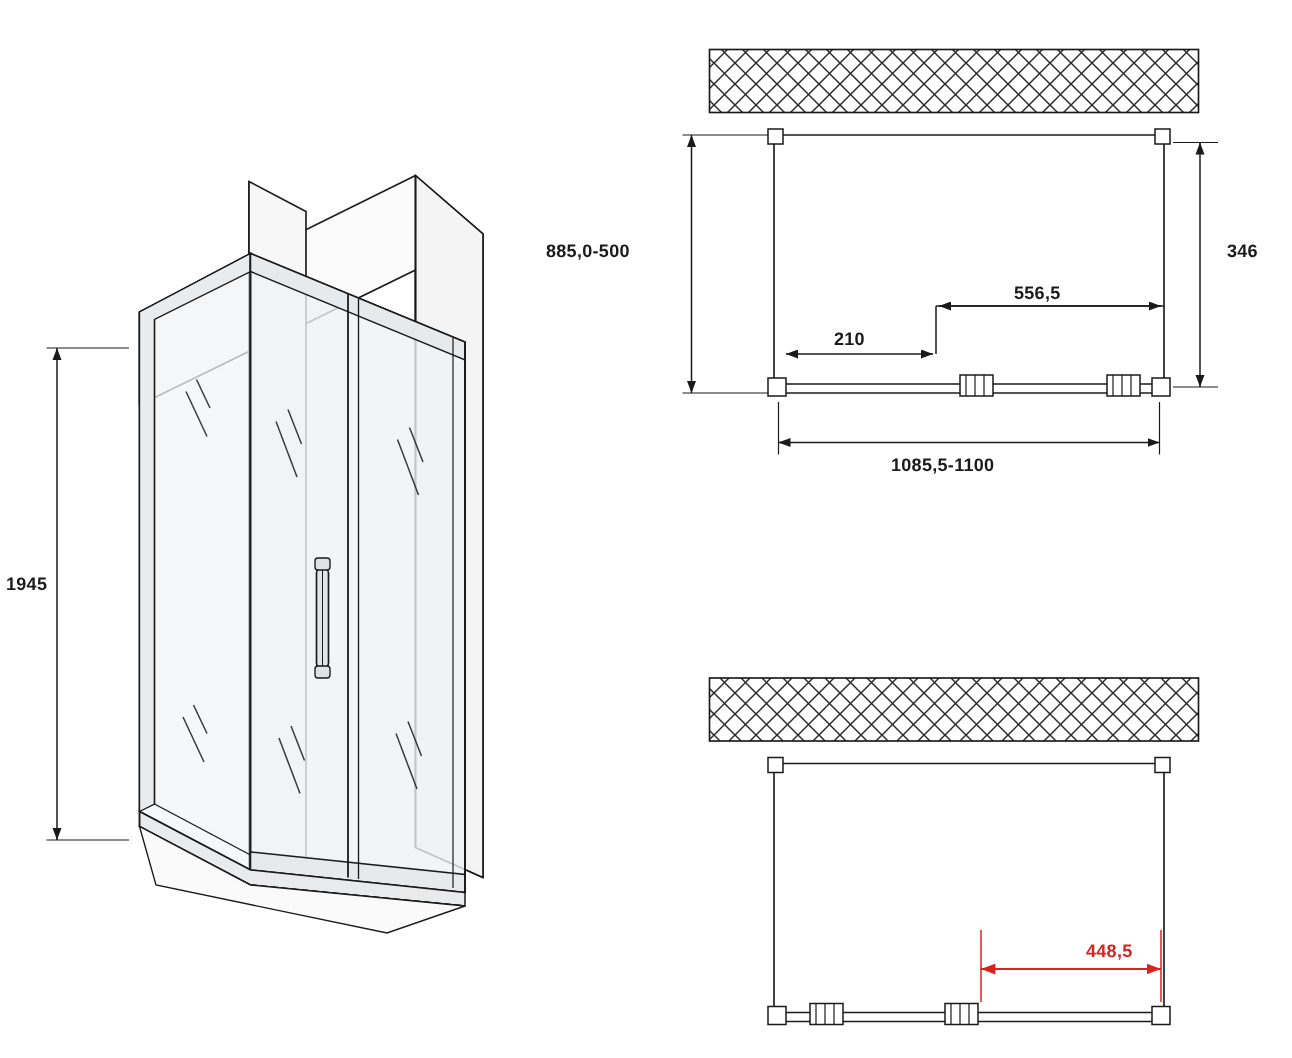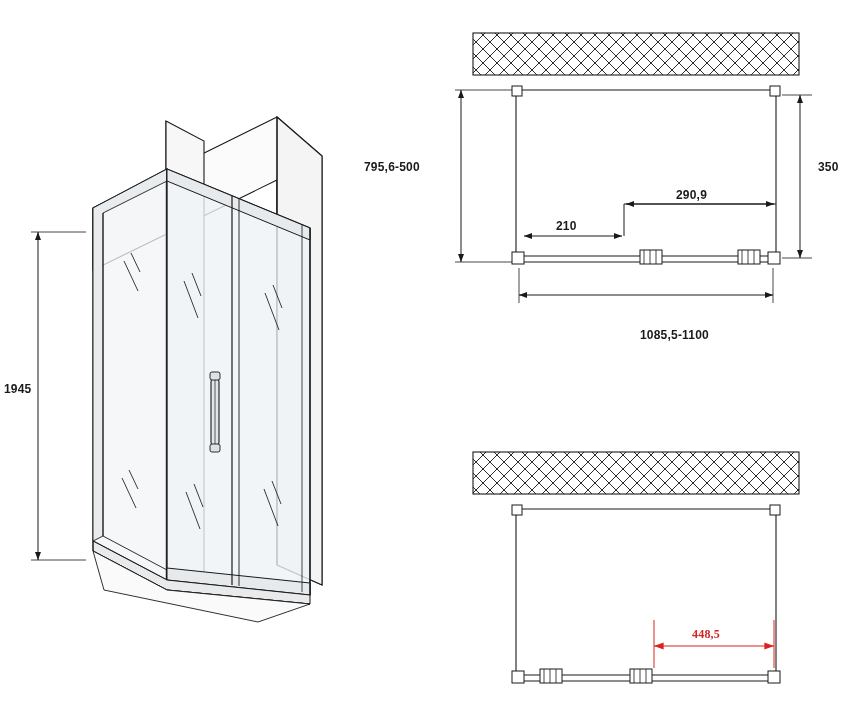--- a/index.html
+++ b/index.html
@@ -221,25 +221,25 @@
       <g>
         <line x1="654" y1="646" x2="774" y2="646" stroke="#d8241f" stroke-width="1.2" marker-start="url(#arrowStartRed)" marker-end="url(#arrowEndRed)"></line>
         <line x1="654" y1="620" x2="654" y2="668" stroke="#d8241f" stroke-width="1"></line>
         <line x1="774" y1="620" x2="774" y2="668" stroke="#d8241f" stroke-width="1"></line>
       </g>
     </g>
   </svg>
 
   <div class="dim-label" style="left:4px; top:382px;">1945</div>
 
-  <div class="dim-label" style="left:364px; top:160px;">795,6-500</div>
-
-  <div class="dim-label" style="left:818px; top:160px;">350</div>
+  <div class="dim-label" style="left:364px; top:160px;">885,0-500</div>
+
+  <div class="dim-label" style="left:818px; top:160px;">346</div>
 
   <div class="dim-label" style="left:556px; top:219px;">210</div>
 
-  <div class="dim-label" style="left:676px; top:188px;">290,9</div>
-
-  <div class="dim-label" style="left:640px; top:303px;margin-top:25px;">1085,5-1100</div>
-
-  <div class="dim-label red" style="left:692px; top:627px;font-family:Liberation Serif, serif;">448,5</div>
+  <div class="dim-label" style="left:676px; top:188px;">556,5</div>
+
+  <div class="dim-label" style="left:594px; top:303px;">1085,5-1100</div>
+
+  <div class="dim-label red" style="left:724px; top:627px;">448,5</div>
 
 </div>
 
 </body></html>

